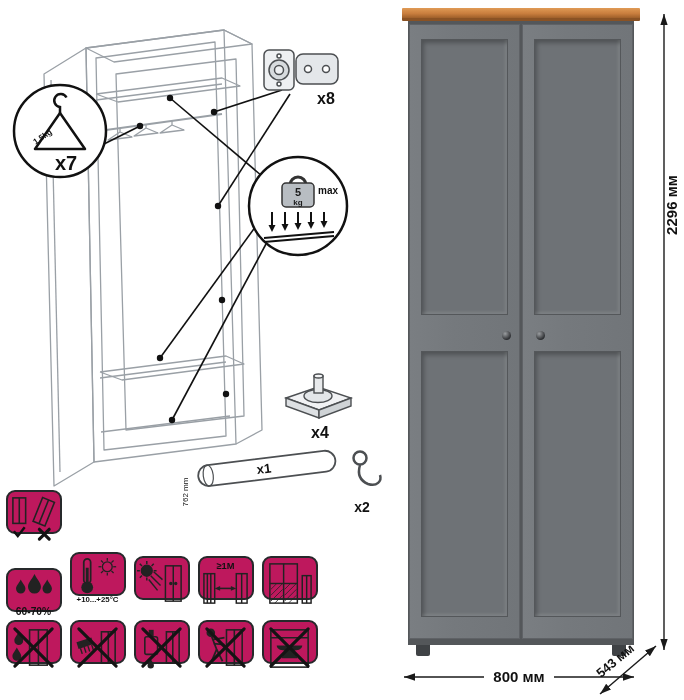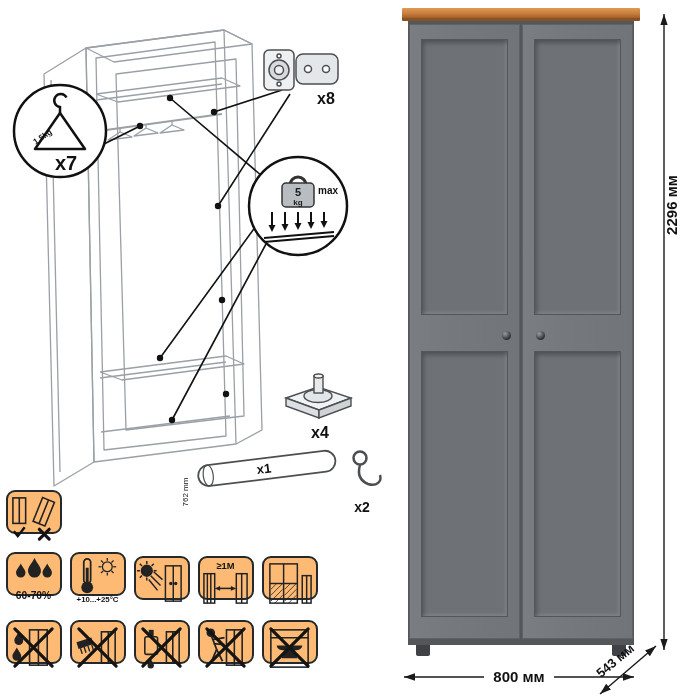--- a/index.html
+++ b/index.html
@@ -6,21 +6,21 @@
   .canvas {
     position:relative; width:684px; height:700px; background:#ffffff;
     font-family:"Liberation Sans", sans-serif; overflow:hidden;
   }
   svg { font-family:"Liberation Sans", sans-serif; }
   .abs { position:absolute; }
 
   
   .care-box {
     position:absolute; width:56px; height:44px; box-sizing:border-box;
-    border:2.5px solid #26292b; border-radius:9px; background:#fdba74;
+    border:2.5px solid #26292b; border-radius:9px; background:#be185d;
   }
   .care-box svg { position:absolute; left:0; top:0; width:51px; height:51px; }
   .xmark line { stroke:#141414; stroke-width:3.2; stroke-linecap:round; }
 
   
   .wardrobe-wrap { position:absolute; left:402px; top:8px; width:240px; height:660px; }
   .w-top {
     position:absolute; left:0; top:0; width:238px; height:13px;
     background:linear-gradient(180deg,#e09a55 0%,#c97e3e 55%,#9e5f2a 100%);
     border-bottom:3px solid #8a5224; border-radius:1px; box-sizing:border-box;
@@ -187,21 +187,21 @@
             </g>
         </g>
         <path d="M6,40 l4,5 l7,-9" stroke="#111" stroke-width="2.5" fill="none"></path>
         <g class="xmark">
             <line x1="32" y1="38" x2="42" y2="48"></line>
             <line x1="42" y1="38" x2="32" y2="48"></line>
           </g>
       </svg>
     </div>
 
-    <div class="care-box" style="left:6px;top:552px">
+    <div class="care-box" style="left:6px;top:568px">
       <svg viewBox="0 0 52 52">
         <g fill="#222">
           <path transform="translate(13,16) scale(0.8)" d="M0,-8 C-3,-2 -6,0 -6,4 a6,6 0 0 0 12,0 C6,0 3,-2 0,-8 z"></path>
           <path transform="translate(27,13) scale(1.1)" d="M0,-8 C-3,-2 -6,0 -6,4 a6,6 0 0 0 12,0 C6,0 3,-2 0,-8 z"></path>
           <path transform="translate(40,16) scale(0.8)" d="M0,-8 C-3,-2 -6,0 -6,4 a6,6 0 0 0 12,0 C6,0 3,-2 0,-8 z"></path>
         </g>
         <text x="26" y="46" font-size="10.5" font-weight="bold" fill="#111" text-anchor="middle">60-70%</text>
       </svg>
     </div>
 

